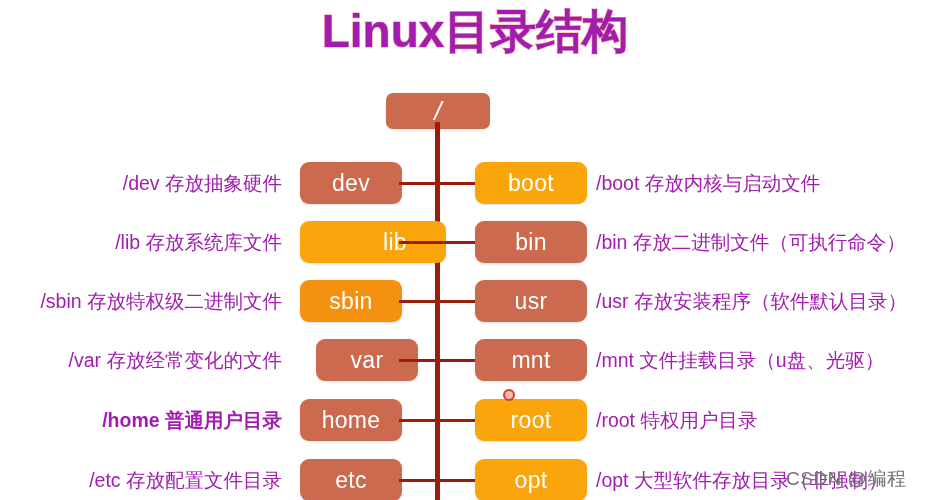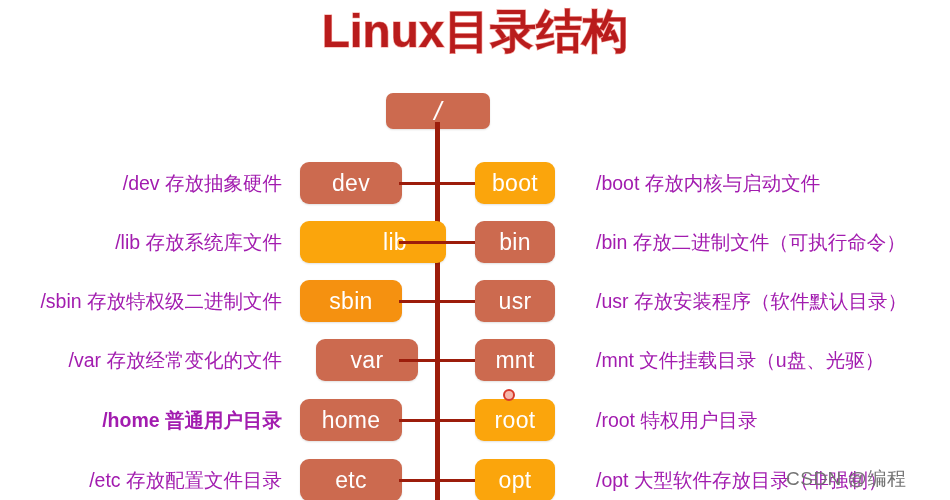--- a/index.html
+++ b/index.html
@@ -26,21 +26,21 @@
   
   #page-title {
     position: absolute;
     left: 0;
     top: 2px;
     width: 950px;
     text-align: center;
     font-size: 46px;
     font-weight: bold;
     letter-spacing: 0px;
-    color: #b91c1c;
+    color: #a21caf;
     -webkit-text-stroke: 1.2px #F2A09A;
     paint-order: stroke fill;
     line-height: 58px;
     white-space: nowrap;
     user-select: none;
   }
 
   
   .trunk-line {
     position: absolute;
@@ -76,21 +76,21 @@
   .node-root {
     left: 386px;
     top: 93px;
     width: 104px;
     height: 36px;
     border-radius: 7px;
     font-style: italic;
     font-size: 26px;
   }
   .node-left  { left: 300px; width: 102px; }
-  .node-right { left: 475px; width: 80px; }
+  .node-right { left: 475px; width: 112px; }
 
   .fill-salmon { background: #CC6A4F; }
   .fill-orange { background: #FBA50C; }
   .fill-orange-deep { background: #F59110; }
 
   
   .caption {
     position: absolute;
     font-size: 19.5px;
     color: #a21caf;

